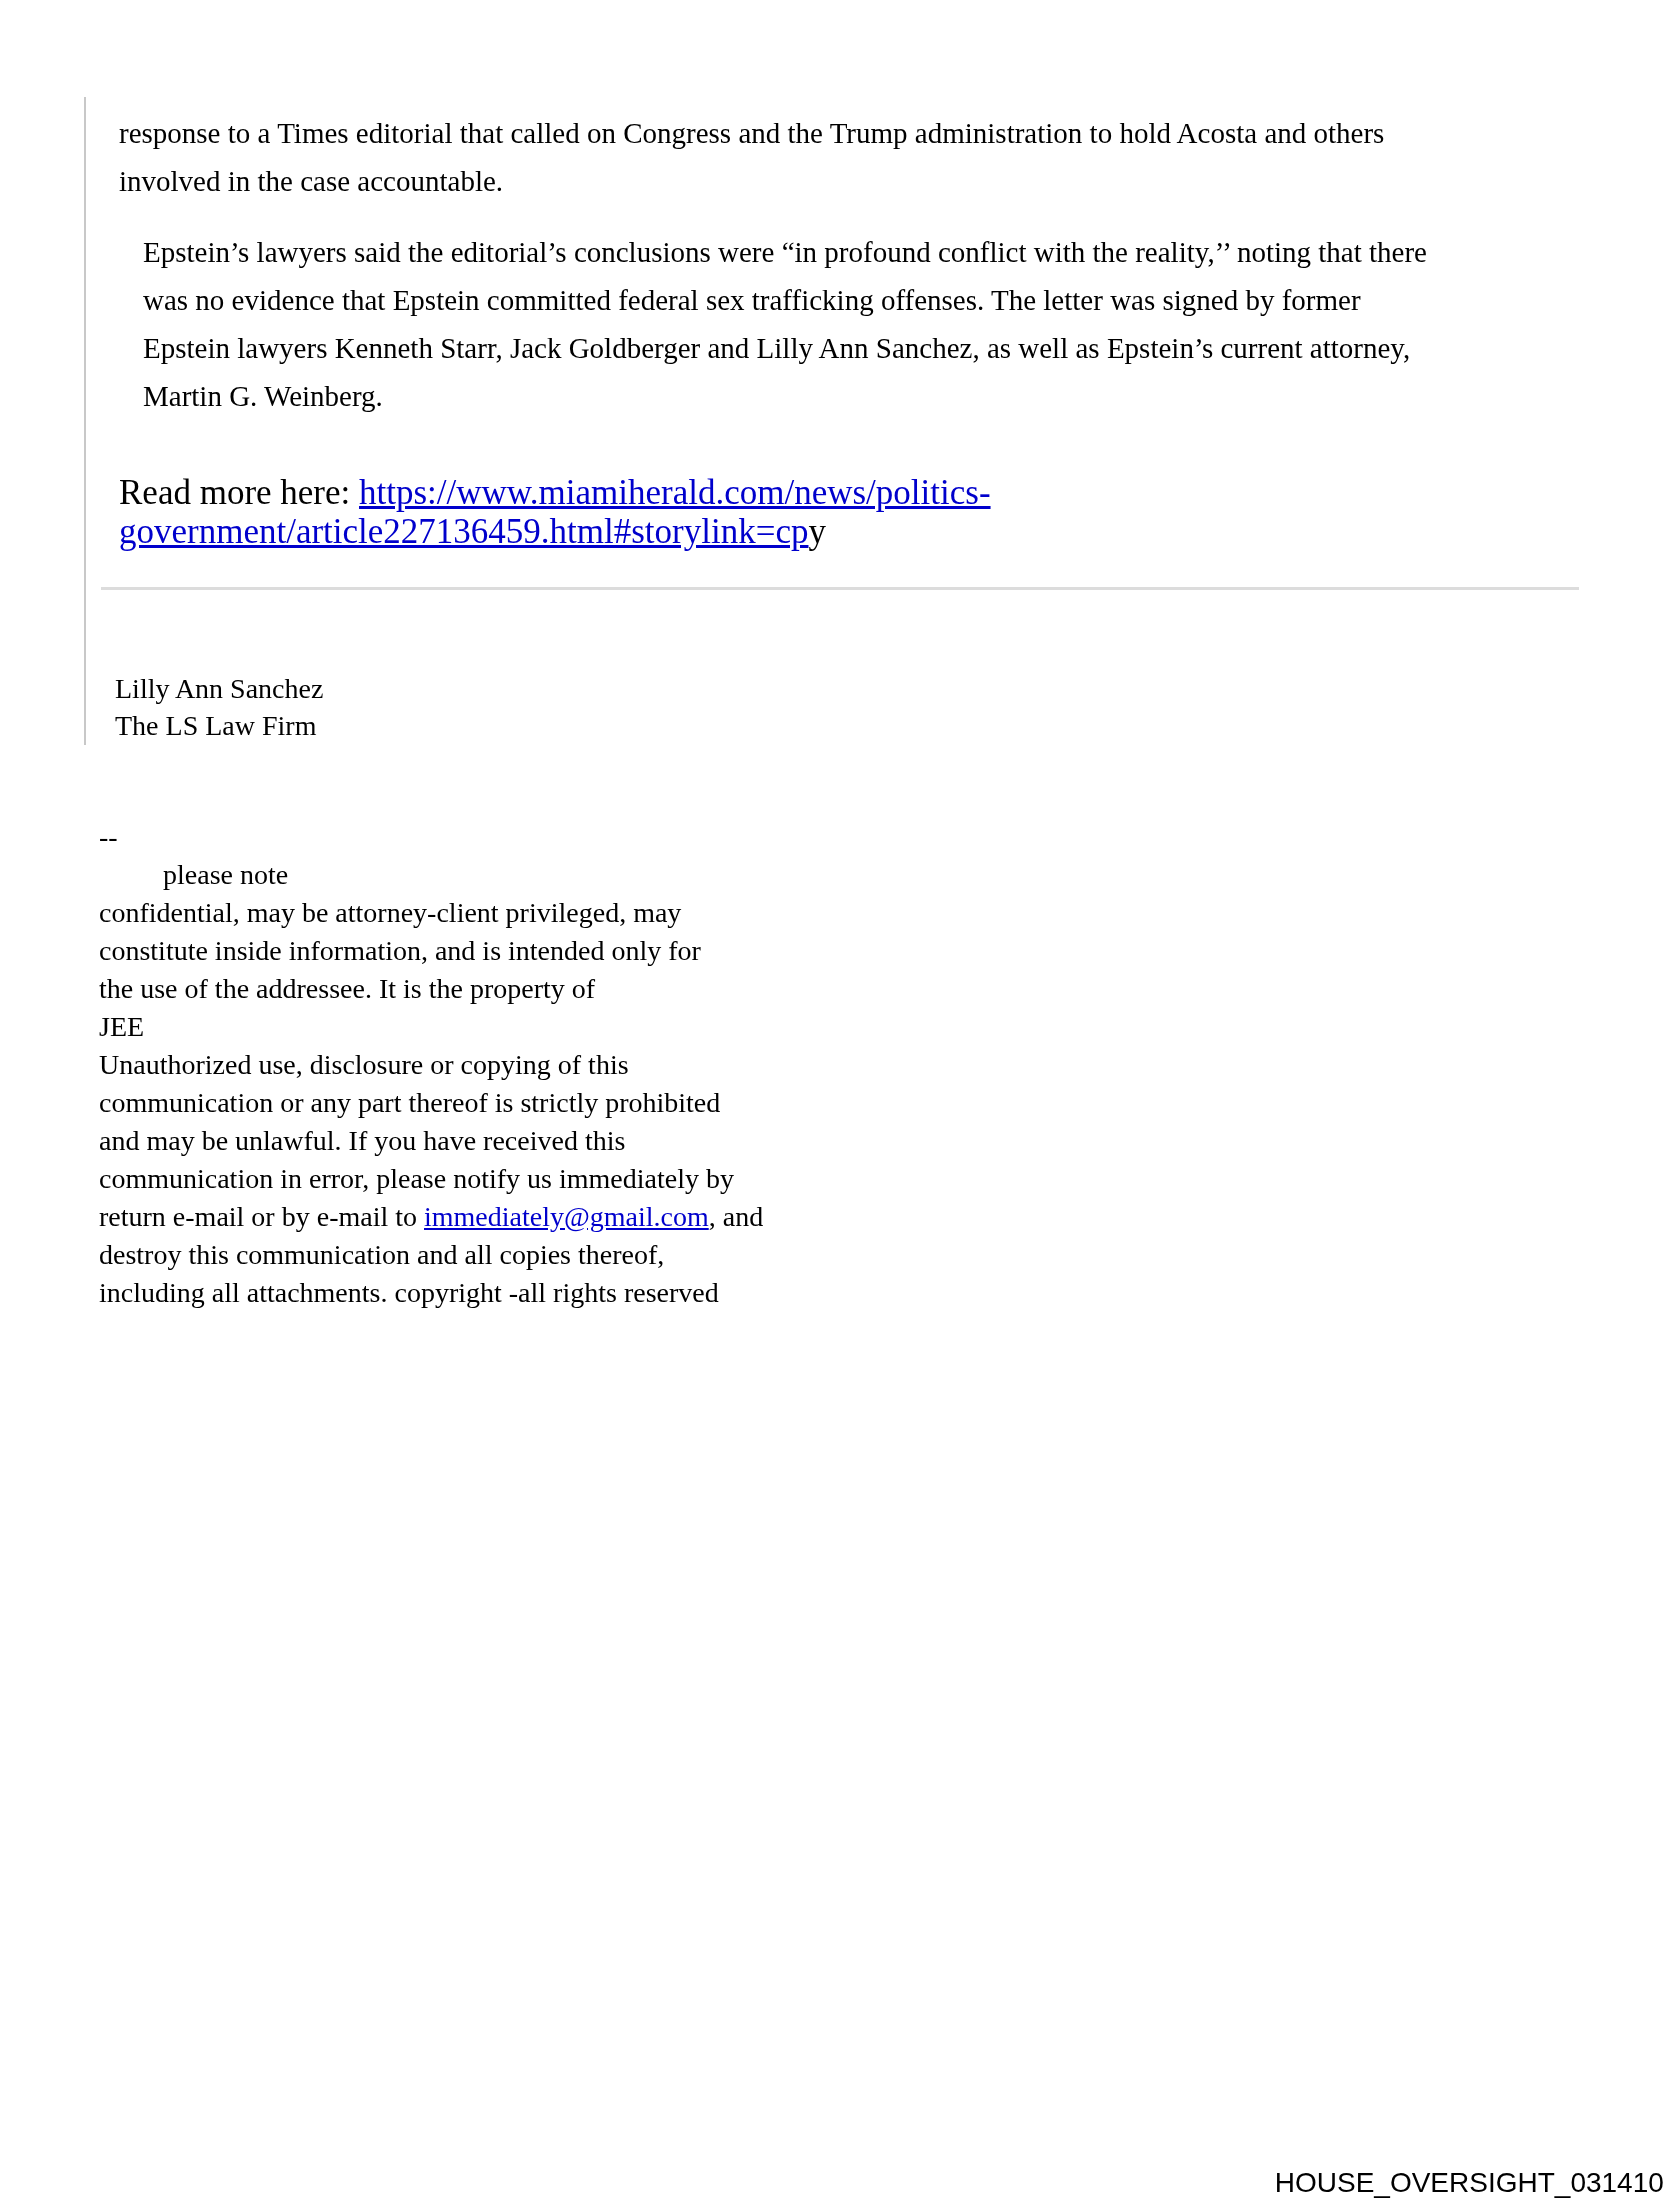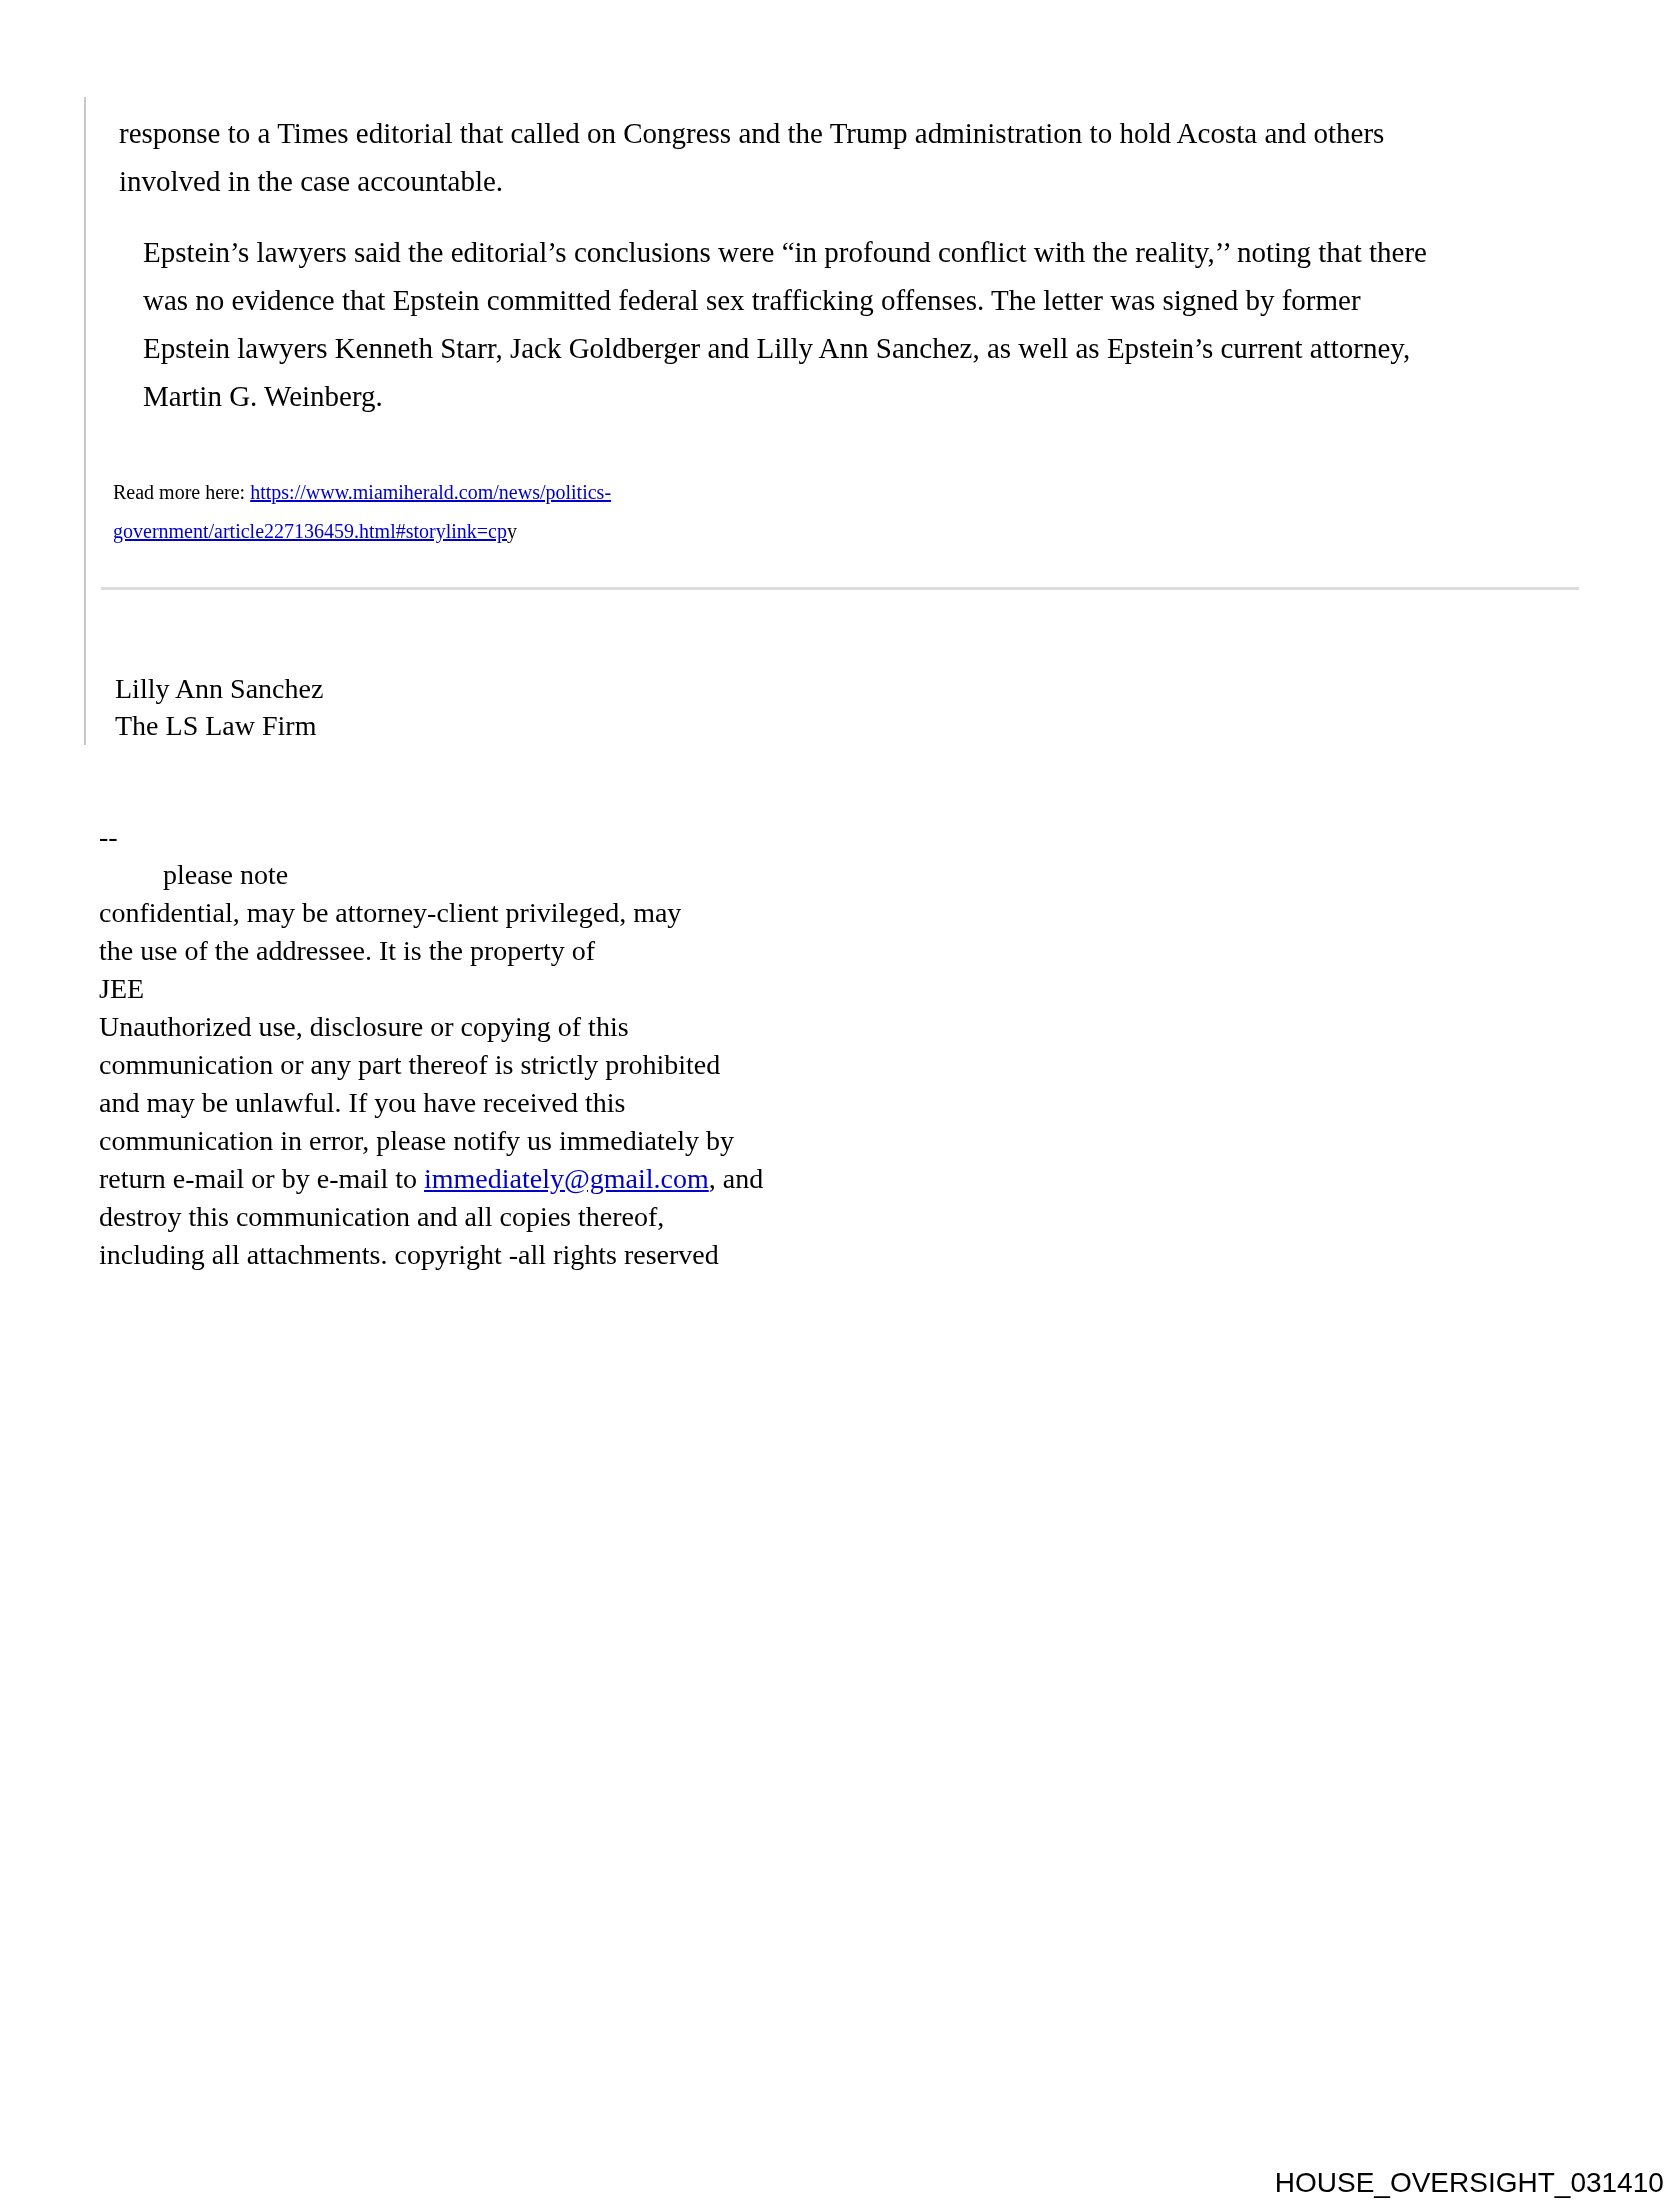--- a/index.html
+++ b/index.html
@@ -27,23 +27,23 @@
   .body-para {
     left: 119px;
     font-size: 29px;
     line-height: 48px;
     white-space: nowrap;
   }
   .para1 { top: 109px; }
   .para2 { top: 228px; margin-left: 24px; }
 
   .readmore {
-    left: 113px;
+    left: 119px;
     top: 473px;
-    font-size: 20px;
+    font-size: 35px;
     line-height: 39px;
     white-space: nowrap;
   }
 
   .link {
     color: #0000cc;
     text-decoration: underline;
     cursor: pointer;
   }
 
@@ -107,20 +107,21 @@
 
 <div class="abs signature">
   <div>Lilly Ann Sanchez</div>
   <div>The LS Law Firm</div>
 </div>
 
 <div class="abs disclaimer">
   <div>--</div>
   <div class="note">please note</div>
   <div>confidential, may be attorney-client privileged, may</div>
+  <div>constitute inside information, and is intended only for</div>
   <div>the use of the addressee. It is the property of</div>
   <div>JEE</div>
   <div>Unauthorized use, disclosure or copying of this</div>
   <div>communication or any part thereof is strictly prohibited</div>
   <div>and may be unlawful. If you have received this</div>
   <div>communication in error, please notify us immediately by</div>
   <div><span>return e-mail or by e-mail to </span><a class="link">immediately@gmail.com</a><span>, and</span></div>
   <div>destroy this communication and all copies thereof,</div>
   <div>including all attachments. copyright -all rights reserved</div>
 </div>

